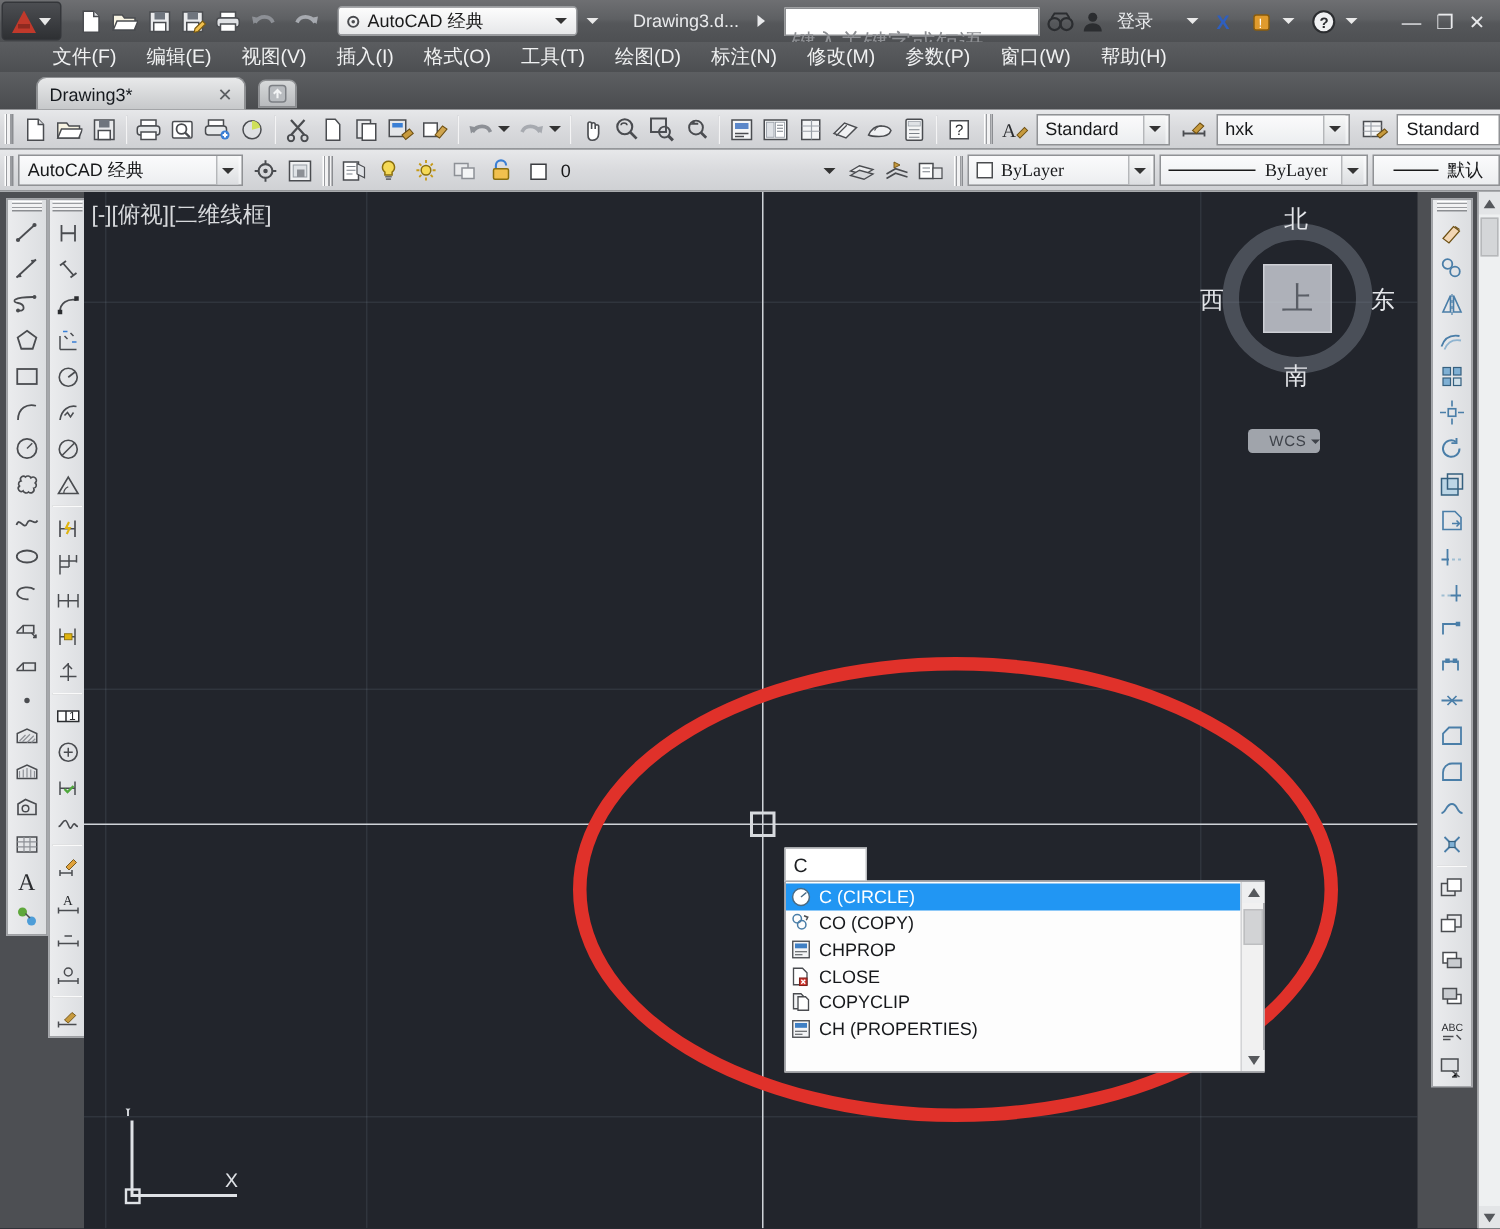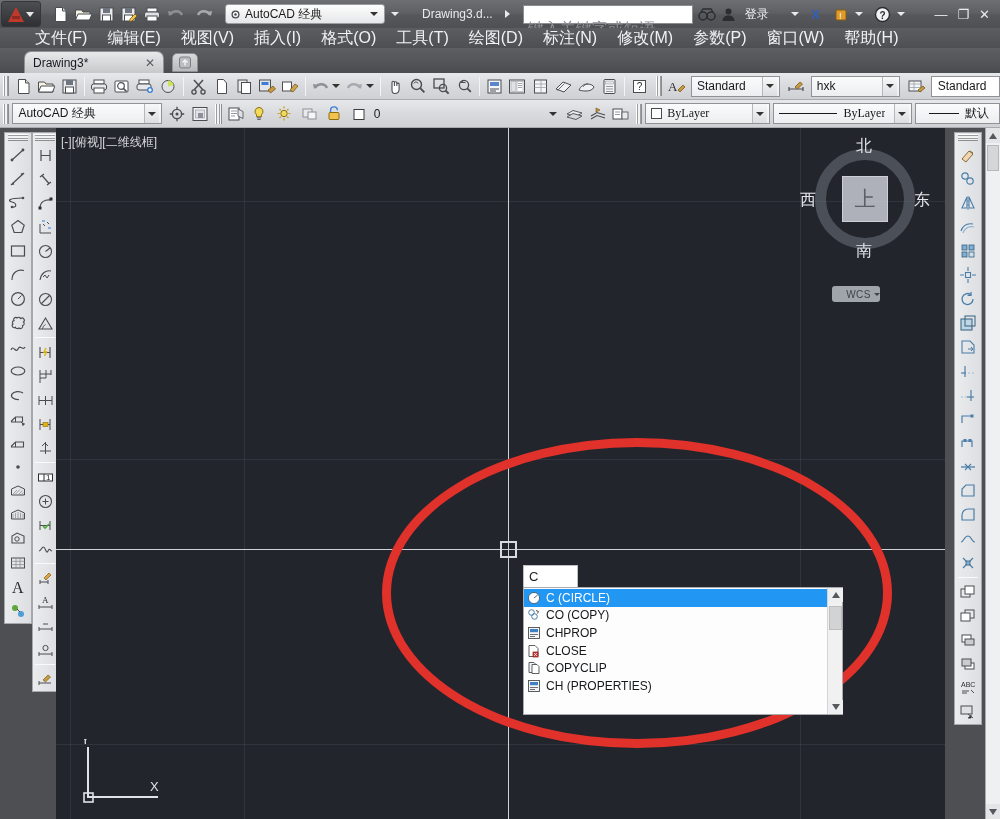--- a/index.html
+++ b/index.html
@@ -51,21 +51,21 @@
   .signin{ color:#eceef0; font-size:12px; margin-left:5px;}
   .winbtns{ margin-left:auto; display:flex; align-items:center; gap:10px; padding-right:10px; color:#e9eaec; }
   .winbtns div{ font-size:13px; line-height:1; }
 
   
   .menubar{
     position:absolute; left:0; top:28px; width:1000px; height:20px;
     background:linear-gradient(180deg,#5b5d60,#4d4f52);
     display:flex; align-items:center; padding-left:26px; gap:2px;
   }
-  .menubar .mi{ color:#f0f1f2; font-size:16px; padding:2px 9px; white-space:nowrap; }
+  .menubar .mi{ color:#f0f1f2; font-size:13px; padding:2px 9px; white-space:nowrap; }
 
   
   .tabbar{
     position:absolute; left:0; top:48px; width:1000px; height:25px;
     background:linear-gradient(180deg,#5d5f62,#4a4c4f);
   }
   .doctab{
     position:absolute; left:24px; top:3px; height:22px; width:140px;
     background:linear-gradient(180deg,#e8e9ea,#c6c8ca);
     border-radius:7px 7px 0 0; border:1px solid #8e9093; border-bottom:none;
@@ -116,21 +116,21 @@
   .layerstate{ display:flex; align-items:center; gap:2px; }
 
   
   .canvas{
     position:absolute; left:56px; top:128px; width:889px; height:691px;
     background:#22252c; overflow:hidden;
   }
   .grid-v,.grid-h{ position:absolute; background:rgba(150,160,180,.13); }
   .grid-v{ width:1px; top:0; bottom:0; }
   .grid-h{ height:1px; left:0; right:0; }
-  .vplabel{ position:absolute; left:5px; top:6px; color:#d8dadd; font-size:12px; }
+  .vplabel{ position:absolute; left:5px; top:6px; color:#d8dadd; font-size:15px; }
 
   .ch-v{ position:absolute; left:452px; top:0; bottom:0; width:1px; background:#cfd3d8; }
   .ch-h{ position:absolute; top:421px; left:0; right:0; height:1px; background:#cfd3d8; }
   .pickbox{ position:absolute; left:444px; top:413px; width:17px; height:17px; border:2px solid #d7dade; }
 
   
   .vcube{ position:absolute; left:750px; top:12px; width:118px; height:118px; }
   .vcube .ring{
     position:absolute; left:9px; top:9px; width:100px;height:100px;border-radius:50%;
     border:11px solid rgba(132,138,150,.42);

